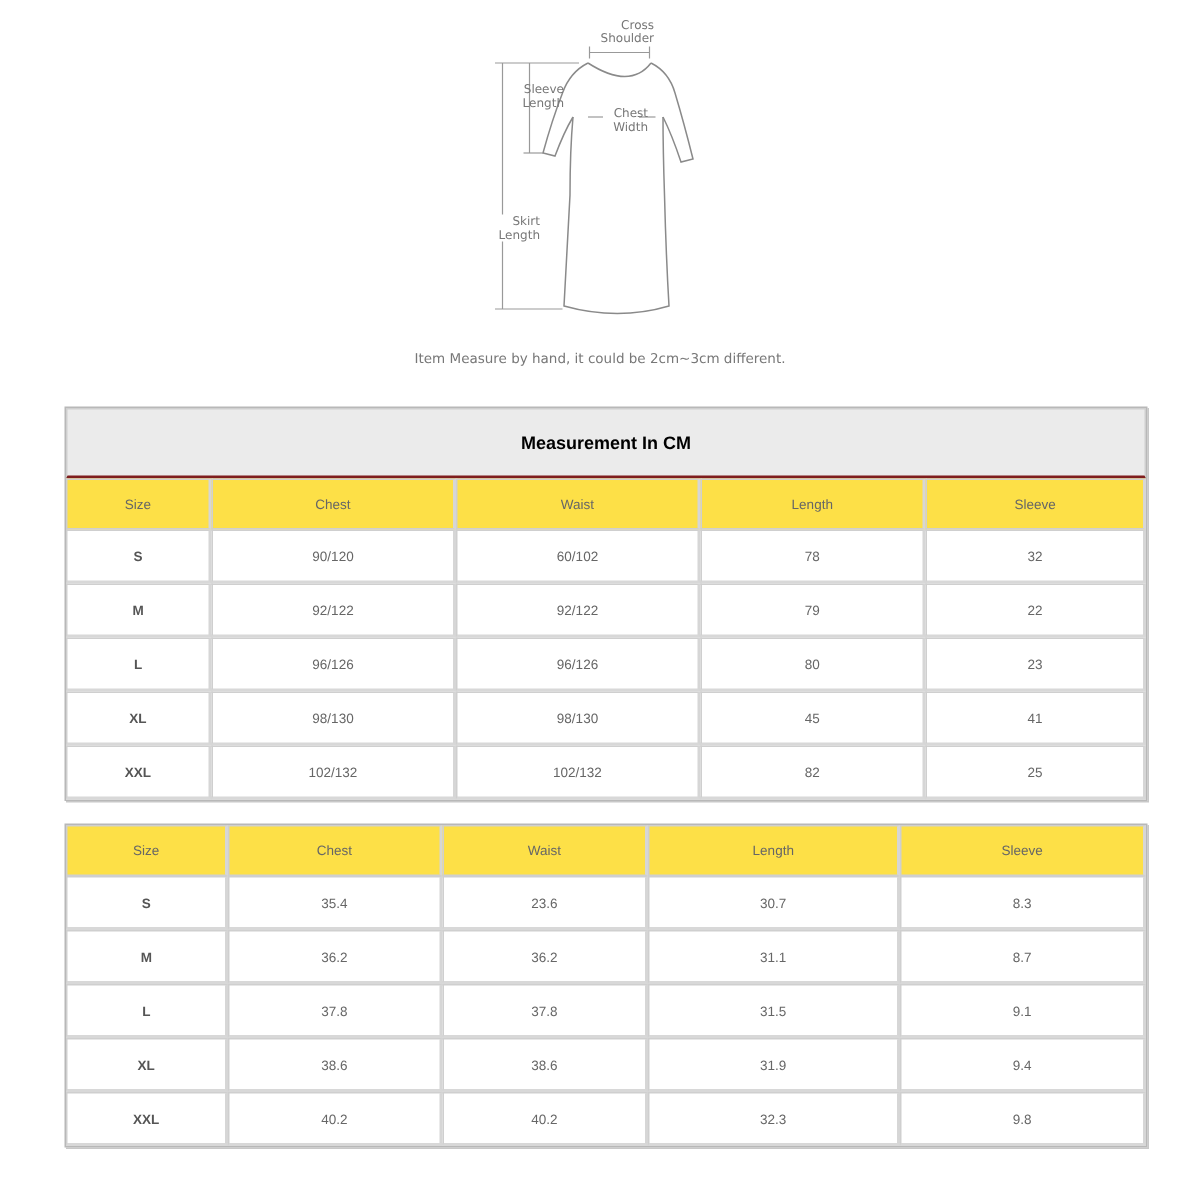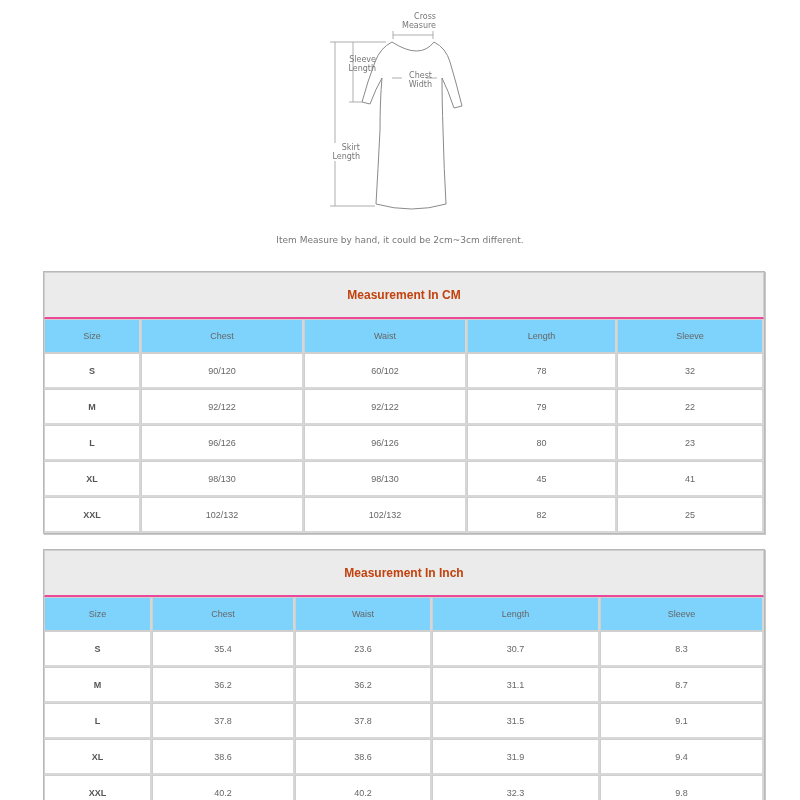--- a/index.html
+++ b/index.html
@@ -4,22 +4,22 @@
 <style>
   html, body { margin:0; padding:0; background:#ffffff; }
   body { width:800px; height:800px; overflow:hidden; position:relative; font-family:"Liberation Sans", sans-serif; color:#666; }
   .diagram { position:absolute; left:320px; top:0; width:160px; height:220px; }
   .diagram svg { width:160px; height:220px; display:block; }
   .diagram-label { position:absolute; font-size:8px; color:#777; line-height:9px; text-align:right; font-family:"DejaVu Sans", sans-serif; }
   .note { position:absolute; left:0; width:800px; top:235px; text-align:center; font-size:9px; color:#777; font-family:"DejaVu Sans", sans-serif; }
   .size-table { position:absolute; left:43px; width:720px; border:1px solid #b8b8b8; box-shadow: 1px 1px 0 #c8c8c8; background:#fff; }
   .size-table table { border-collapse:separate; border-spacing:0; width:100%; table-layout:fixed; }
   .size-table td, .size-table th { border:1px solid #cfcfcf; text-align:center; font-size:9px; color:#666; font-weight:normal; padding:0; }
-  .size-table th.title { background:#ebebeb; font-size:12px; font-weight:bold; color:#c2410c; height:44px; border-bottom:2px solid #ec4899; }
-  .size-table tr.head td { background:#7dd3fc; height:32px; border-right:2px solid #d6d6d6; }
+  .size-table th.title { background:#ebebeb; font-size:12px; font-weight:bold; color:#000000; height:44px; border-bottom:2px solid #7f1d1d; }
+  .size-table tr.head td { background:#fde047; height:32px; border-right:2px solid #d6d6d6; }
   .size-table tr.row td { height:33px; border-right:2px solid #d6d6d6; border-bottom:2px solid #d8d8d8; }
   .size-table td.size-cell { font-weight:bold; color:#555; }
   #table-cm { top:271px; }
   #table-inch { top:549px; }
 </style>
 </head>
 <body>
 
 <div class="diagram">
   <svg viewBox="0 0 160 220">
@@ -45,21 +45,21 @@
       <line x1="15" y1="42" x2="15" y2="206"></line>
       <line x1="10" y1="42" x2="66" y2="42"></line>
       <line x1="10" y1="206" x2="55" y2="206"></line>
 
       <line x1="33" y1="42" x2="33" y2="102"></line>
       <line x1="29" y1="102" x2="42" y2="102"></line>
     </g>
   </svg>
   <div class="diagram-label" style="left:72px;top:12px;width:44px;">
     <div>Cross</div>
-    <div>Measure</div>
+    <div>Shoulder</div>
   </div>
   <div class="diagram-label" style="left:20px;top:55px;width:36px;">
     <div>Sleeve</div>
     <div>Length</div>
   </div>
   <div class="diagram-label" style="left:78px;top:71px;width:34px;">
     <div>Chest</div>
     <div>Width</div>
   </div>
   <div class="diagram-label" style="left:4px;top:143px;width:36px;background:#fff;">
@@ -132,23 +132,20 @@
 <div class="size-table" id="table-inch">
   <table>
     <colgroup>
       <col style="width:108px">
         <col style="width:143px">
         <col style="width:137px">
         <col style="width:168px">
         <col style="width:164px">
     </colgroup>
     <tbody>
-        <tr>
-      <th class="title" colspan="5">Measurement In Inch</th>
-    </tr>
     <tr class="head">
       <td>Size</td>
       <td>Chest</td>
       <td>Waist</td>
       <td>Length</td>
       <td>Sleeve</td>
     </tr>
     <tr class="row">
       <td class="size-cell">S</td>
       <td>35.4</td>

